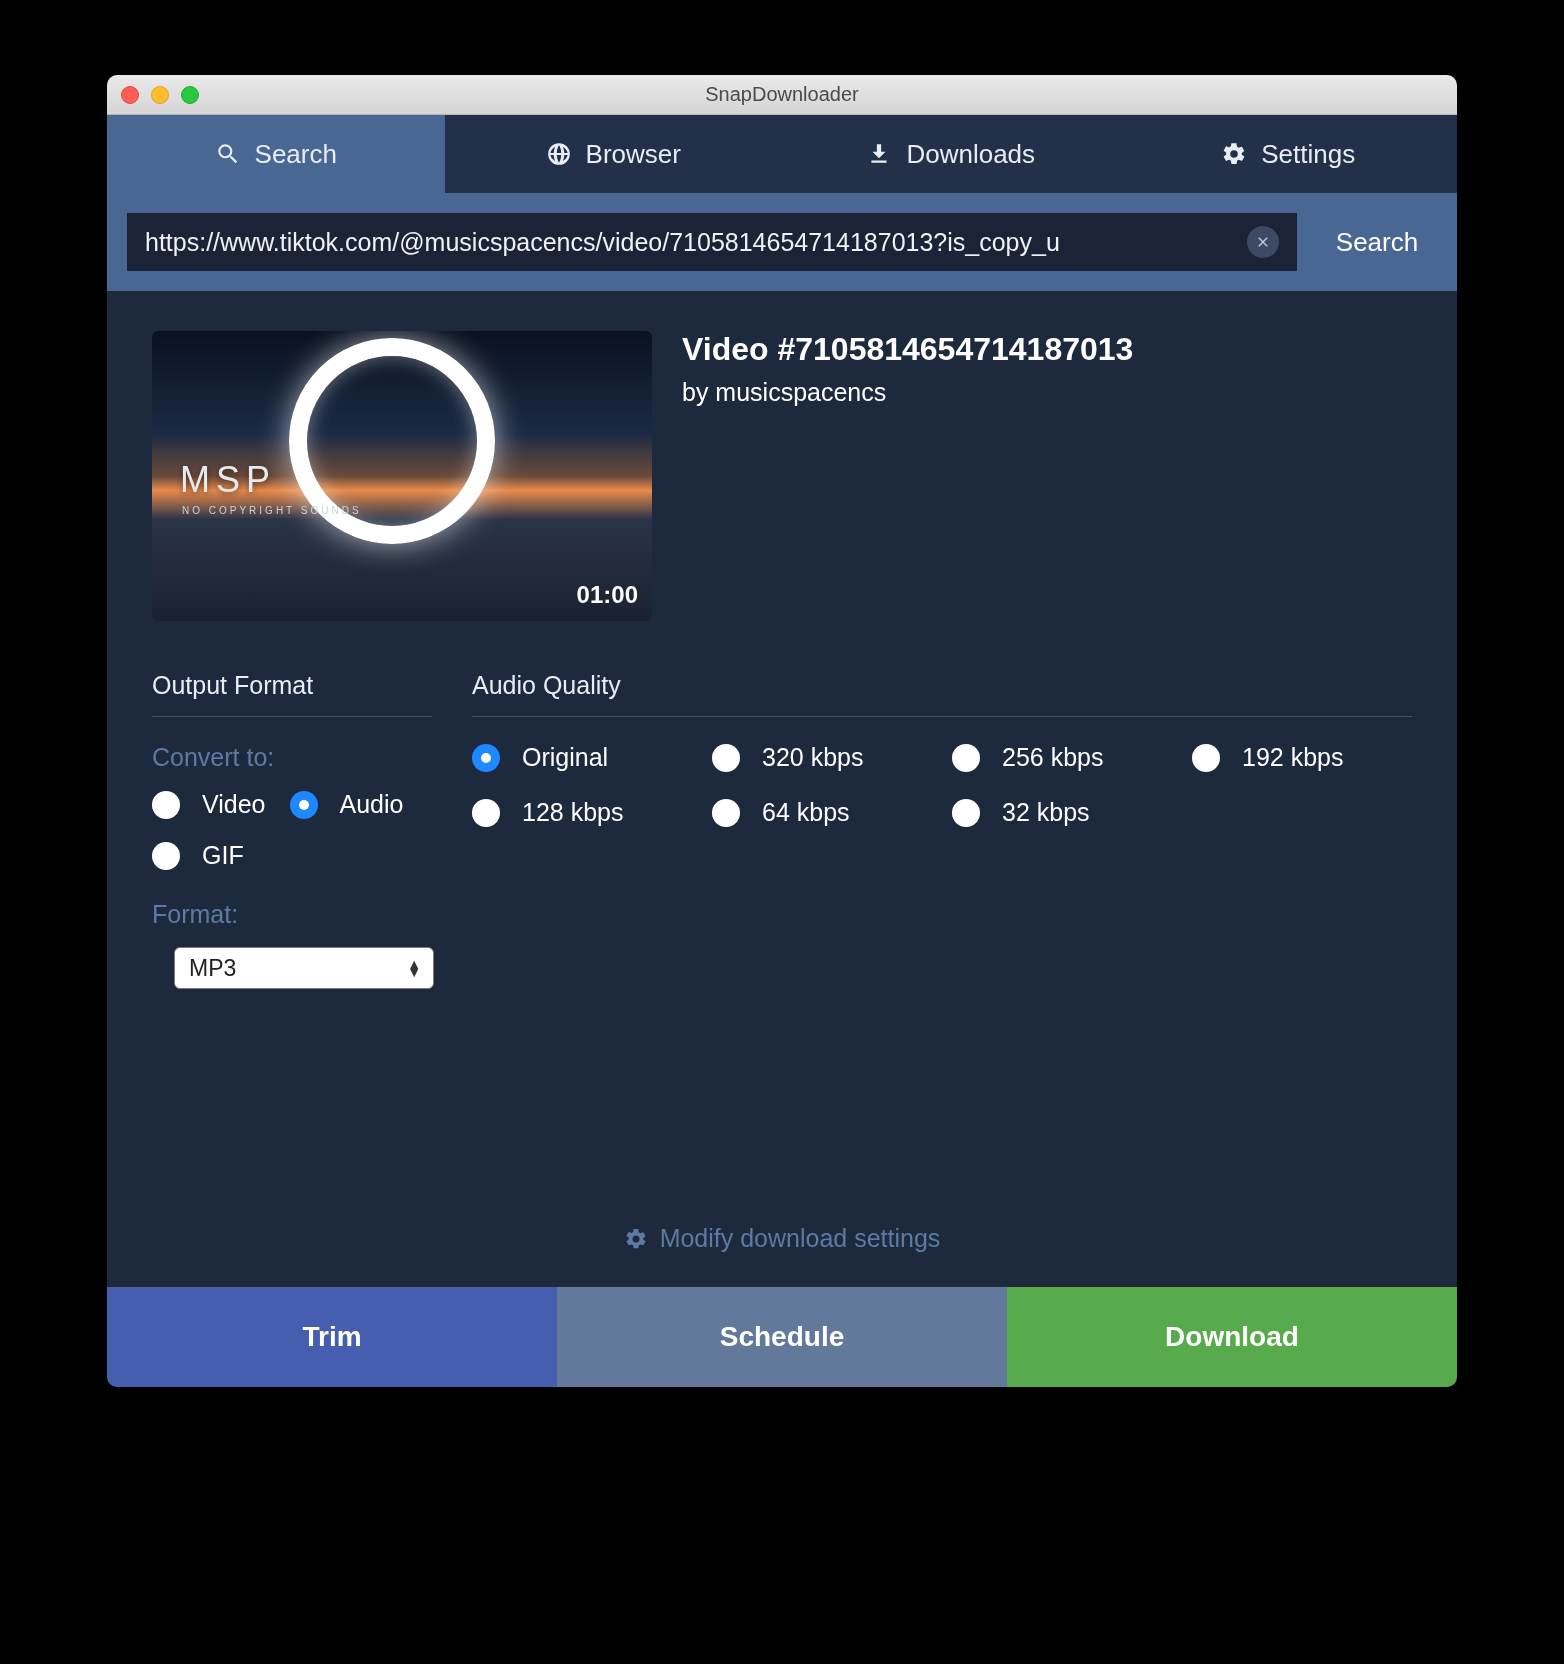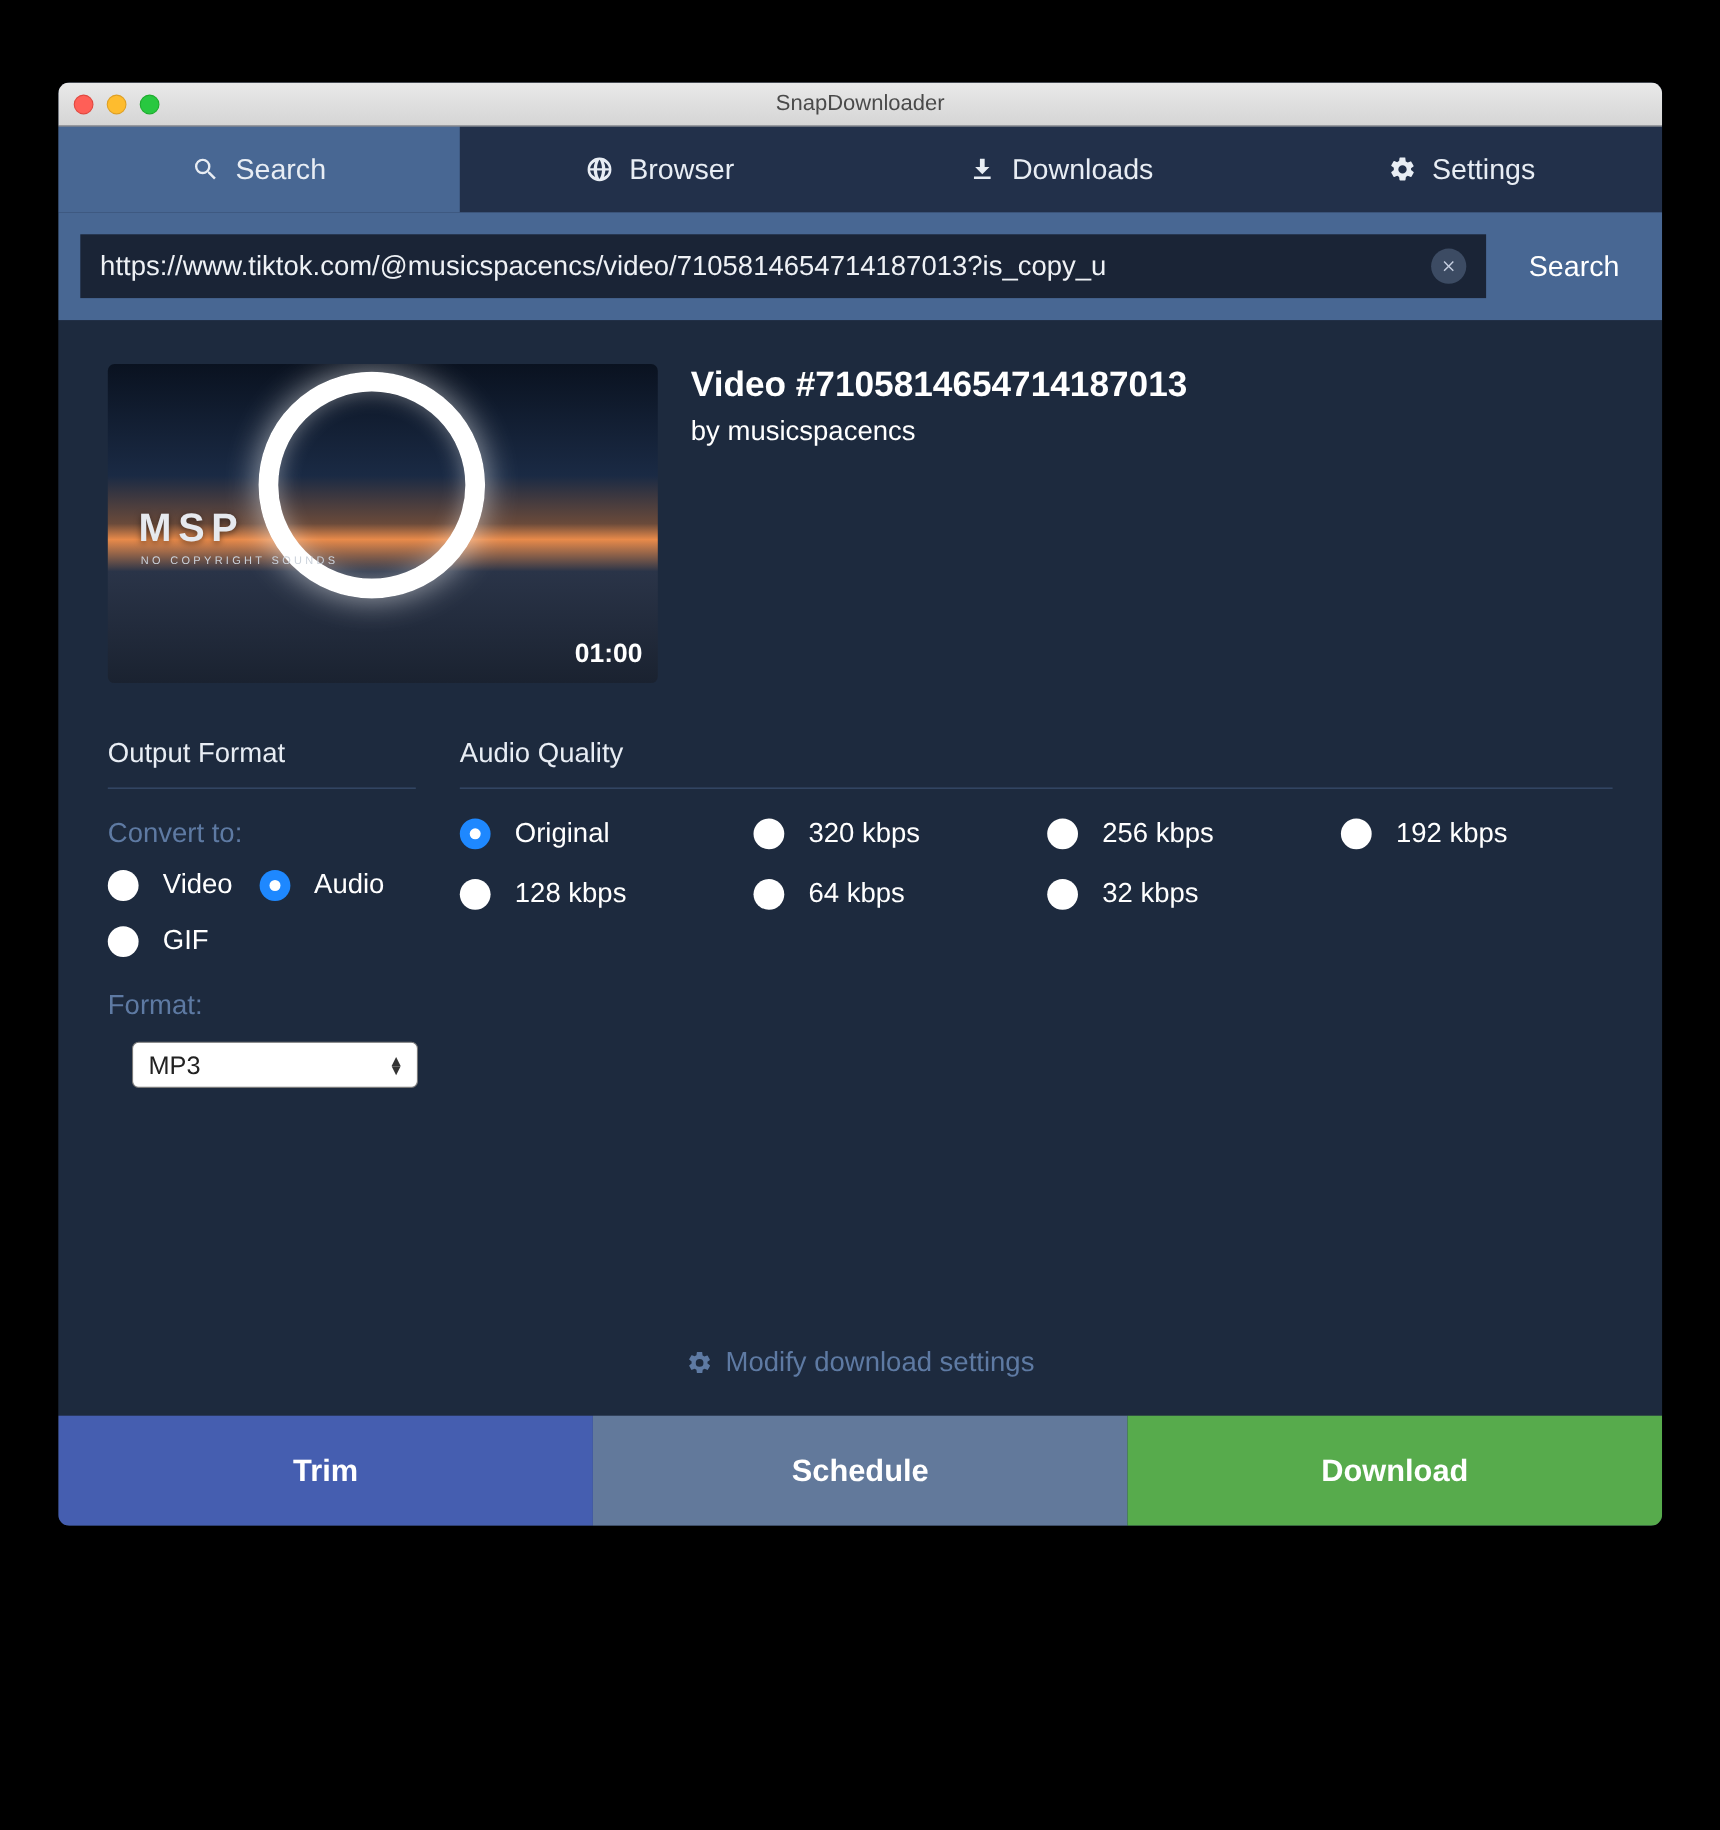--- a/index.html
+++ b/index.html
@@ -7,21 +7,21 @@
   background: #000;
   font-family: -apple-system, BlinkMacSystemFont, "Segoe UI", Helvetica, Arial, sans-serif;
   width: 1564px;
   height: 1664px;
   display: flex;
   align-items: flex-start;
   justify-content: center;
   padding-top: 75px;
 }
 .window {
-  width: 1458px;
+  width: 1350px;
   background: #1d2a3e;
   border-radius: 10px;
   overflow: hidden;
   box-shadow: 0 30px 80px rgba(0,0,0,0.6);
 }
 .titlebar {
   height: 40px;
   background: linear-gradient(#e9e9e9, #d5d5d5);
   display: flex;
   align-items: center;
@@ -127,21 +127,21 @@
   box-shadow: 0 0 30px rgba(255,255,255,0.6), inset 0 0 20px rgba(255,255,255,0.4);
 }
 .thumb-logo {
   position: absolute;
   left: 28px;
   top: 128px;
   color: #e6e9ee;
   font-family: "Arial Black", sans-serif;
   letter-spacing: 6px;
   font-size: 36px;
-  font-weight: 700;
+  font-weight: 400;
   text-shadow: 0 2px 6px rgba(0,0,0,0.5);
 }
 .thumb-sub {
   position: absolute;
   left: 30px;
   top: 174px;
   color: #cbd2db;
   font-size: 10px;
   letter-spacing: 3px;
 }

